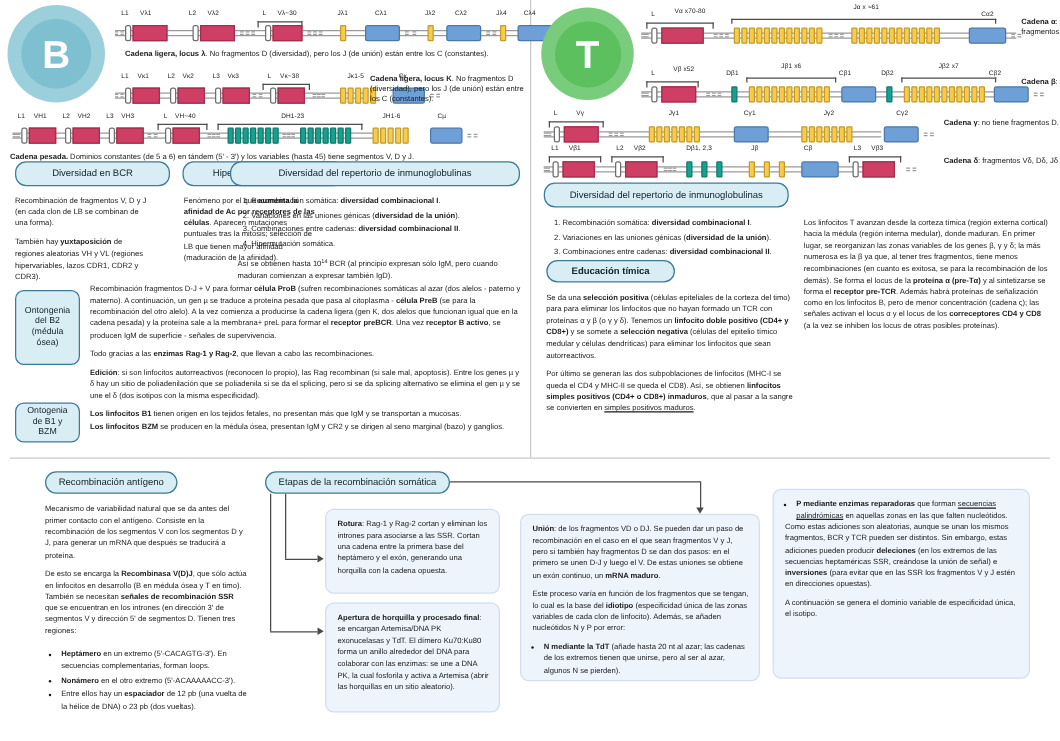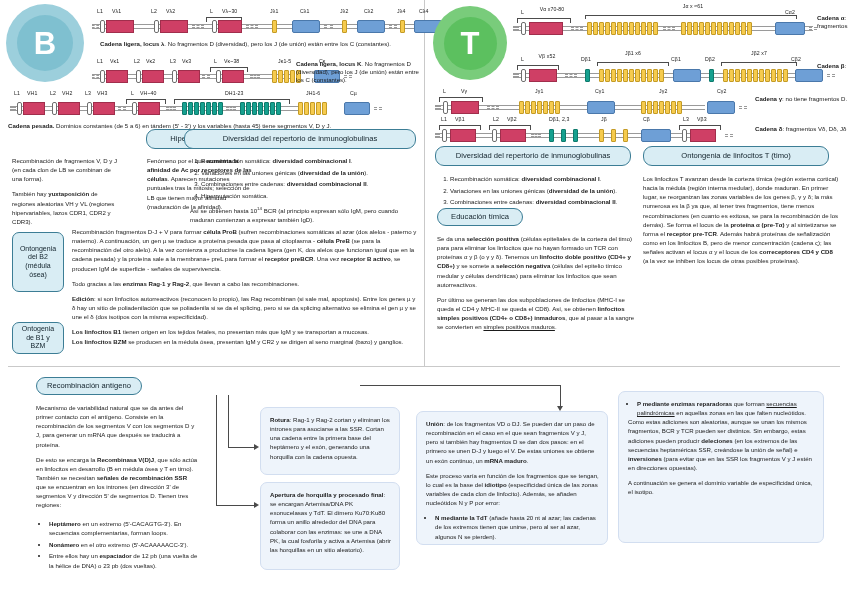--- a/index.html
+++ b/index.html
@@ -259,20 +259,21 @@
             <div class="seg j" style="left:306px;"></div>
           <div class="seg j" style="left:312px;"></div>
           <div class="seg c" style="left:334px; width:26px;"></div>
           <div class="seg dash" style="left:364px; width:8px;"></div>
         </div>
       </div>
       <div class="caption" style="left:8px; top:122px; width:412px;">
         <b>Cadena pesada.</b><span> Dominios constantes (de 5 a 6) en tándem (5' - 3') y los variables (hasta 45) tiene segmentos V, D y J.</span>
       </div>
 
+      <div class="pill" style="left:12px; top:129px; width:124px; height:20px;">Diversidad en BCR</div>
       <div class="pill" style="left:146px; top:129px; width:130px; height:20px;">Hipermutación somática</div>
       <div class="pill" style="left:186px; top:129px; width:232px; height:20px; left:184px;">Diversidad del repertorio de inmunoglobulinas</div>
 
       <div class="txt" style="left:12px; top:156px; width:110px;">
         <p>Recombinación de fragmentos V, D y J (en cada clon de LB se combinan de una forma).</p>
         <p>También hay <b>yuxtaposición</b> de regiones aleatorias VH y VL (regiones hipervariables, lazos CDR1, CDR2 y CDR3).</p>
       </div>
 
       <div class="txt" style="left:147px; top:156px; width:105px;">
         <p>Fenómeno por el que <b>aumenta la afinidad de Ac por receptores de las células</b>. Aparecen mutaciones puntuales tras la mitosis; selección de LB que tienen mayor afinidad (maduración de la afinidad).</p>
@@ -477,31 +478,30 @@
           <div class="seg l" style="left:247px;"></div>
           <div class="seg v" style="left:255px; width:26px;"></div>
           <div class="seg dash" style="left:290px; width:8px;"></div>
         </div>
       </div>
       <div class="caption" style="left:330px; top:125px; width:190px;">
         <b>Cadena δ</b><span>: fragmentos Vδ, Dδ, Jδ y Cδ.</span>
       </div>
 
       <div class="pill" style="left:10px; top:146px; width:196px; height:20px;">Diversidad del repertorio de inmunoglobulinas</div>
-      <div class="pill" style="left:218px; top:146px; width:186px; height:20px;">Ontongenia de linfocitos T (timo)</div>
 
       <div class="txt" style="left:14px; top:174px; width:198px;">
         <ol>
           <li>Recombinación somática: <b>diversidad combinacional I</b>.</li>
           <li>Variaciones en las uniones génicas (<b>diversidad de la unión</b>).</li>
           <li>Combinaciones entre cadenas: <b>diversidad combinacional II</b>.</li>
         </ol>
       </div>
 
-      <div class="pill" style="left:12px; top:208px; width:86px; height:18px;">Educación tímica</div>
+      <div class="pill" style="left:12px; top:208px; width:103px; height:18px;font-weight:bold;">Educación tímica</div>
 
       <div class="txt" style="left:12px; top:234px; width:200px;">
         <p>Se da una <b>selección positiva</b> (células epiteliales de la corteza del timo) para para eliminar los linfocitos que no hayan formado un TCR con proteínas α y β (o γ y δ). Tenemos un <b>linfocito doble positivo (CD4+ y CD8+)</b> y se somete a <b>selección negativa</b> (células del epitelio tímico medular y células dendríticas) para eliminar los linfocitos que sean autorreactivos.</p>
         <p>Por último se generan las dos subpoblaciones de linfocitos (MHC-I se queda el CD4 y MHC-II se queda el CD8). Así, se obtienen <b>linfocitos simples positivos (CD4+ o CD8+) inmaduros</b>, que al pasar a la sangre se convierten en <u>simples positivos maduros</u>.</p>
       </div>
 
       <div class="txt" style="left:218px; top:174px; width:196px;">
         <p>Los linfocitos T avanzan desde la corteza tímica (región externa cortical) hacia la médula (región interna medular), donde maduran. En primer lugar, se reorganizan las zonas variables de los genes β, γ y δ; la más numerosa es la β ya que, al tener tres fragmentos, tiene menos recombinaciones (en cuanto es exitosa, se para la recombinación de los demás). Se forma el locus de la <b>proteína α (pre-Tα)</b> y al sintetizarse se forma el <b>receptor pre-TCR</b>. Además habrá proteínas de señalización como en los linfocitos B, pero de menor concentración (cadena ς); las señales activan el locus α y el locus de los <b>correceptores CD4 y CD8</b> (a la vez se inhiben los locus de otras posibles proteínas).</p>
       </div>
     </div>
@@ -518,20 +518,21 @@
       <p>De esto se encarga la <b>Recombinasa V(D)J</b>, que sólo actúa en linfocitos en desarrollo (B en médula ósea y T en timo). También se necesitan <b>señales de recombinación SSR</b> que se encuentran en los intrones (en dirección 3' de segmentos V y dirección 5' de segmentos D. Tienen tres regiones:</p>
     </div>
     <div class="txt" style="left:40px; top:152px; width:160px;">
       <ul>
         <li><b>Heptámero</b> en un extremo (5'-CACAGTG-3'). En secuencias complementarias, forman loops.</li>
         <li><b>Nonámero</b> en el otro extremo (5'-ACAAAAACC-3').</li>
         <li>Entre ellos hay un <b>espaciador</b> de 12 pb (una vuelta de la hélice de DNA) o 23 pb (dos vueltas).</li>
       </ul>
     </div>
 
+    <div class="pill" style="left:212px; top:10px; width:148px; height:18px;">Etapas de la recombinación somática</div>
 
     <div class="connector" style="left:360px; top:18px; width:200px; height:1px;"></div>
     <div class="connector" style="left:560px; top:18px; width:1px; height:22px;"></div>
     <div class="arrowhead down" style="left:557px; top:39px;"></div>
 
     <div class="connector" style="left:216px; top:28px; width:1px; height:110px;"></div>
     <div class="connector" style="left:228px; top:28px; width:1px; height:52px;"></div>
     <div class="connector" style="left:228px; top:80px; width:26px; height:1px;"></div>
     <div class="connector" style="left:216px; top:138px; width:38px; height:1px;"></div>
     <div class="arrowhead" style="left:254px; top:76.5px;"></div>

